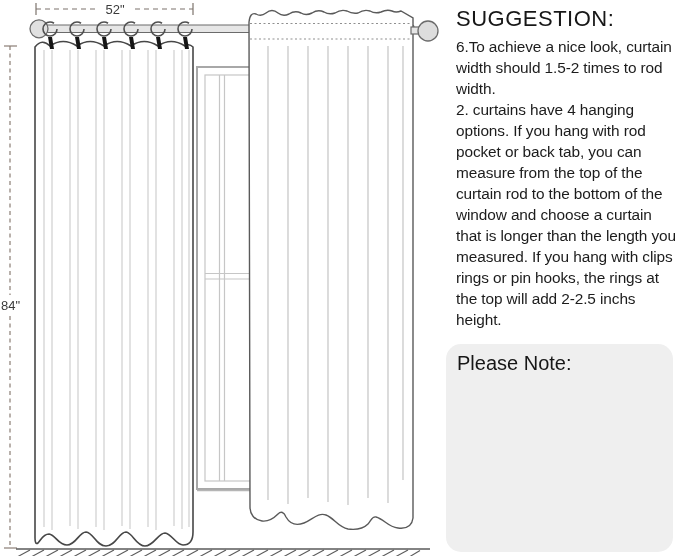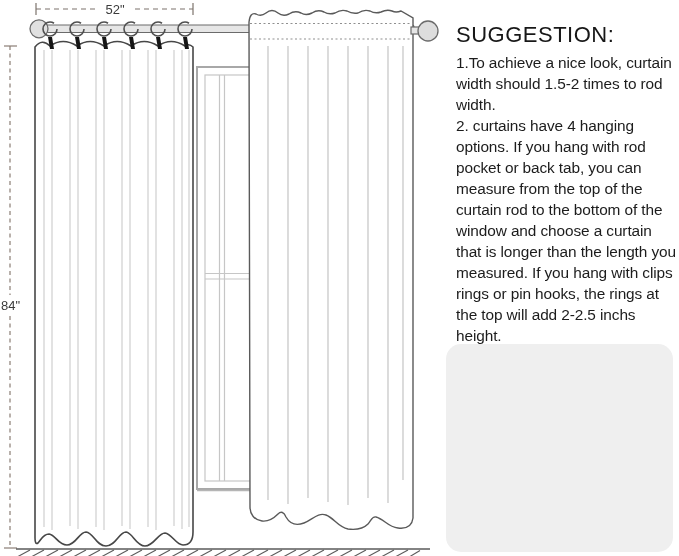--- a/index.html
+++ b/index.html
@@ -5,21 +5,20 @@
   html,body { margin:0; padding:0; background:#ffffff; }
   .stage {
     position:relative; width:679px; height:556px; background:#ffffff;
     font-family:"Liberation Sans", sans-serif; overflow:hidden;
   }
   svg.diagram { position:absolute; left:0; top:0; }
 
   .text-col {
     position:absolute; left:456px; top:6px; width:223px;
     color:#1c1c1c;
-    margin-top:16px;
   }
   .text-col h1 {
     margin:0 0 4px 0; font-size:22px; font-weight:500;
     letter-spacing:0.5px; color:#171717;
   }
   .text-col p {
     margin:0; font-size:15.4px; line-height:21px; letter-spacing:-0.1px;
   }
 
   .note-box {
@@ -167,20 +166,21 @@
           <line x1="368" y1="556.5" x2="380" y2="550"></line>
         <line x1="382" y1="556.5" x2="394" y2="550"></line>
           <line x1="396" y1="556.5" x2="408" y2="550"></line>
         <line x1="410" y1="556.5" x2="420" y2="550.5"></line>
       </g>
     </g>
   </svg>
 
   <div class="text-col">
     <h1>SUGGESTION:</h1>
-    <p>1.To achieve a nice look, curtain width should 1.5-2 times to rod width.</p>
+    <p>6.To achieve a nice look, curtain width should 1.5-2 times to rod width.</p>
     <p>2. curtains have 4 hanging options. If you hang with rod pocket or back tab, you can measure from the top of the curtain rod to the bottom of the window and choose a curtain that is longer than the length you measured. If you hang with clips rings or pin hooks, the rings at the top will add 2-2.5 inchs height.</p>
   </div>
 
   <div class="note-box">
+    <h2>Please Note:</h2>
   </div>
 
 </div>
 
 </body></html>

